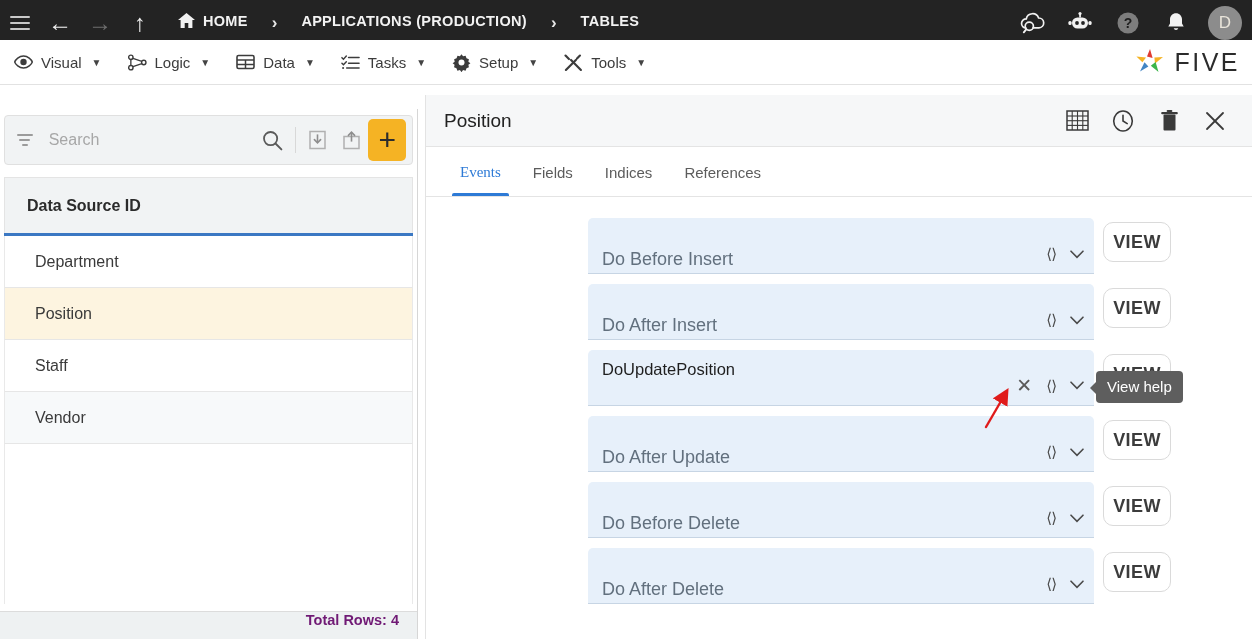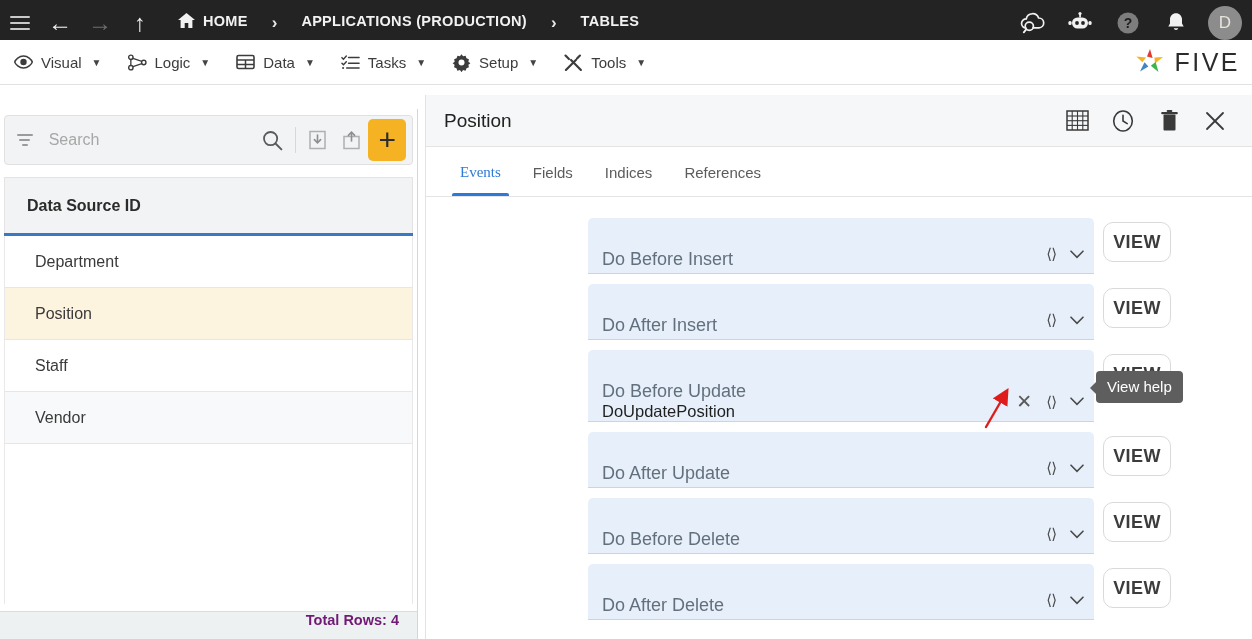--- a/index.html
+++ b/index.html
@@ -501,21 +501,20 @@
             </span>
           </div>
         </div>
         <div class="view-btn">
           <span>VIEW</span>
         </div>
       </div>
 
       <div class="event-row">
         <div class="event-field">
-          <div class="ev-label">Do Before Update</div>
           <div class="ev-value">DoUpdatePosition</div>
           <div class="ev-ctrls">
             <span class="ev-ctrl ev-x">✕</span>
             <span class="ev-ctrl ev-code">⟨⟩</span>
             <span class="ev-ctrl">
               <svg class="chev" viewBox="0 0 14 9">
                   <path d="M1 1.2 7 7.3l6-6.1" fill="none" stroke="#4a4a4a" stroke-width="1.6" stroke-linecap="round"></path>
                 </svg>
             </span>
           </div>

